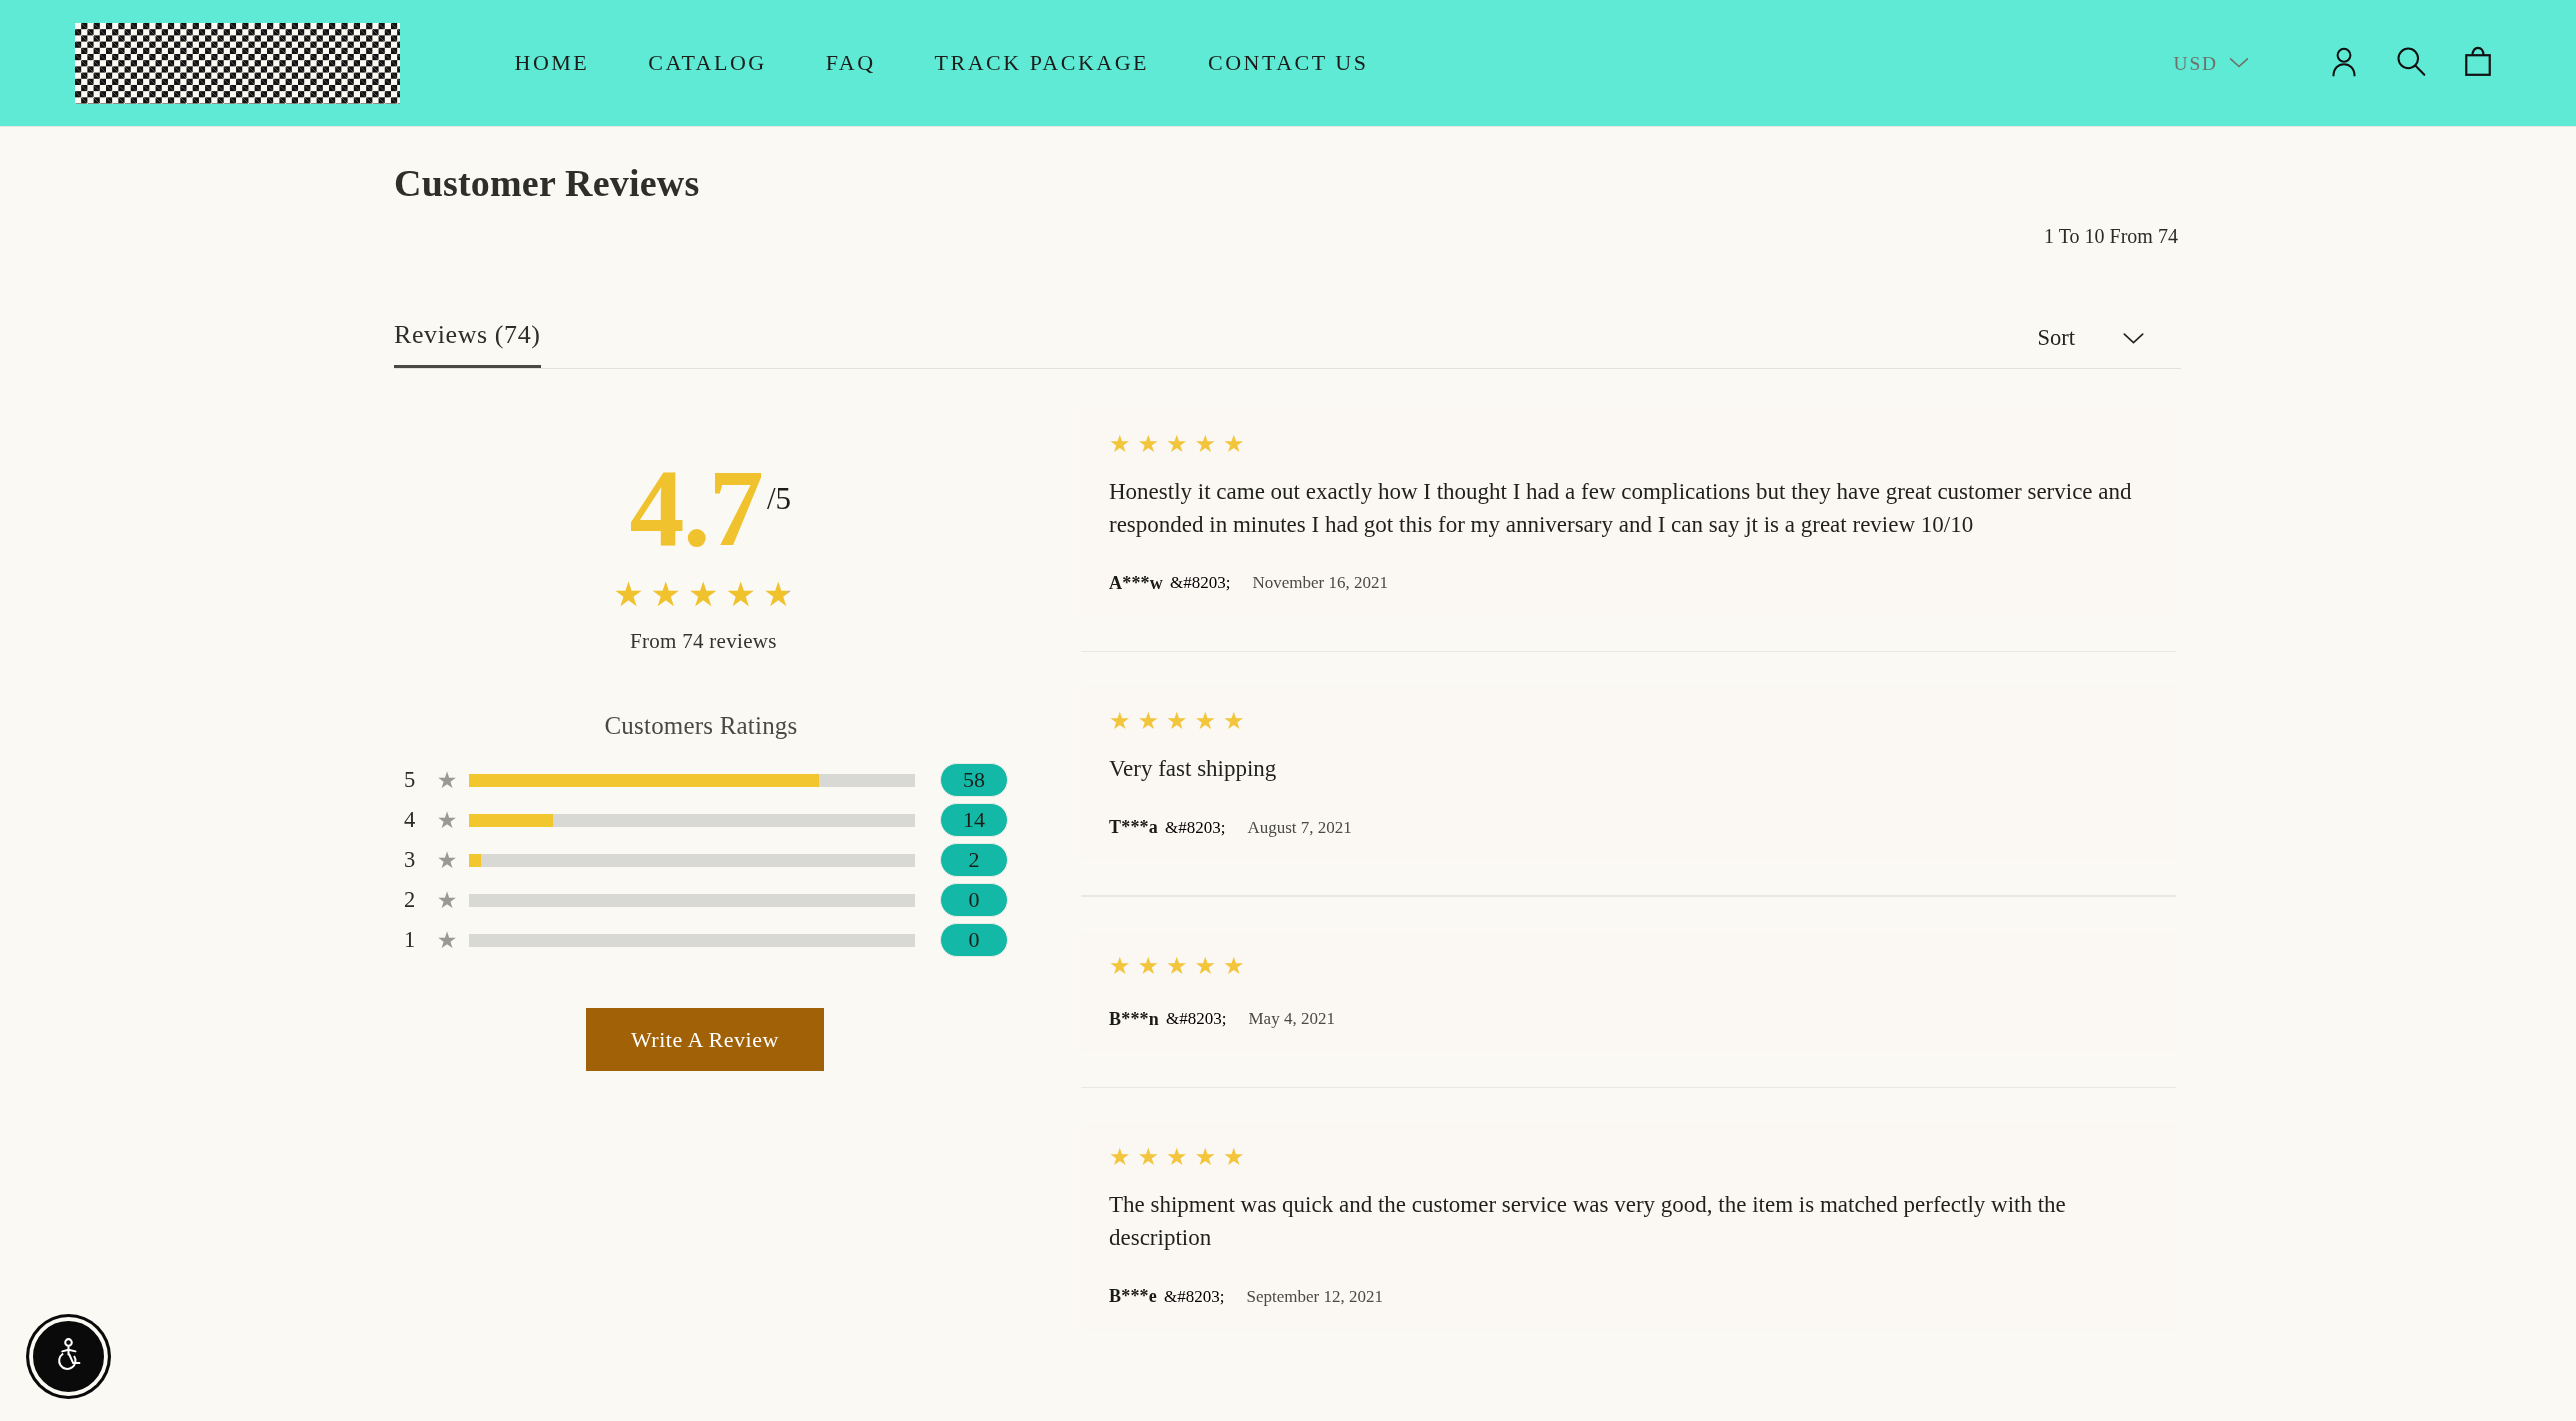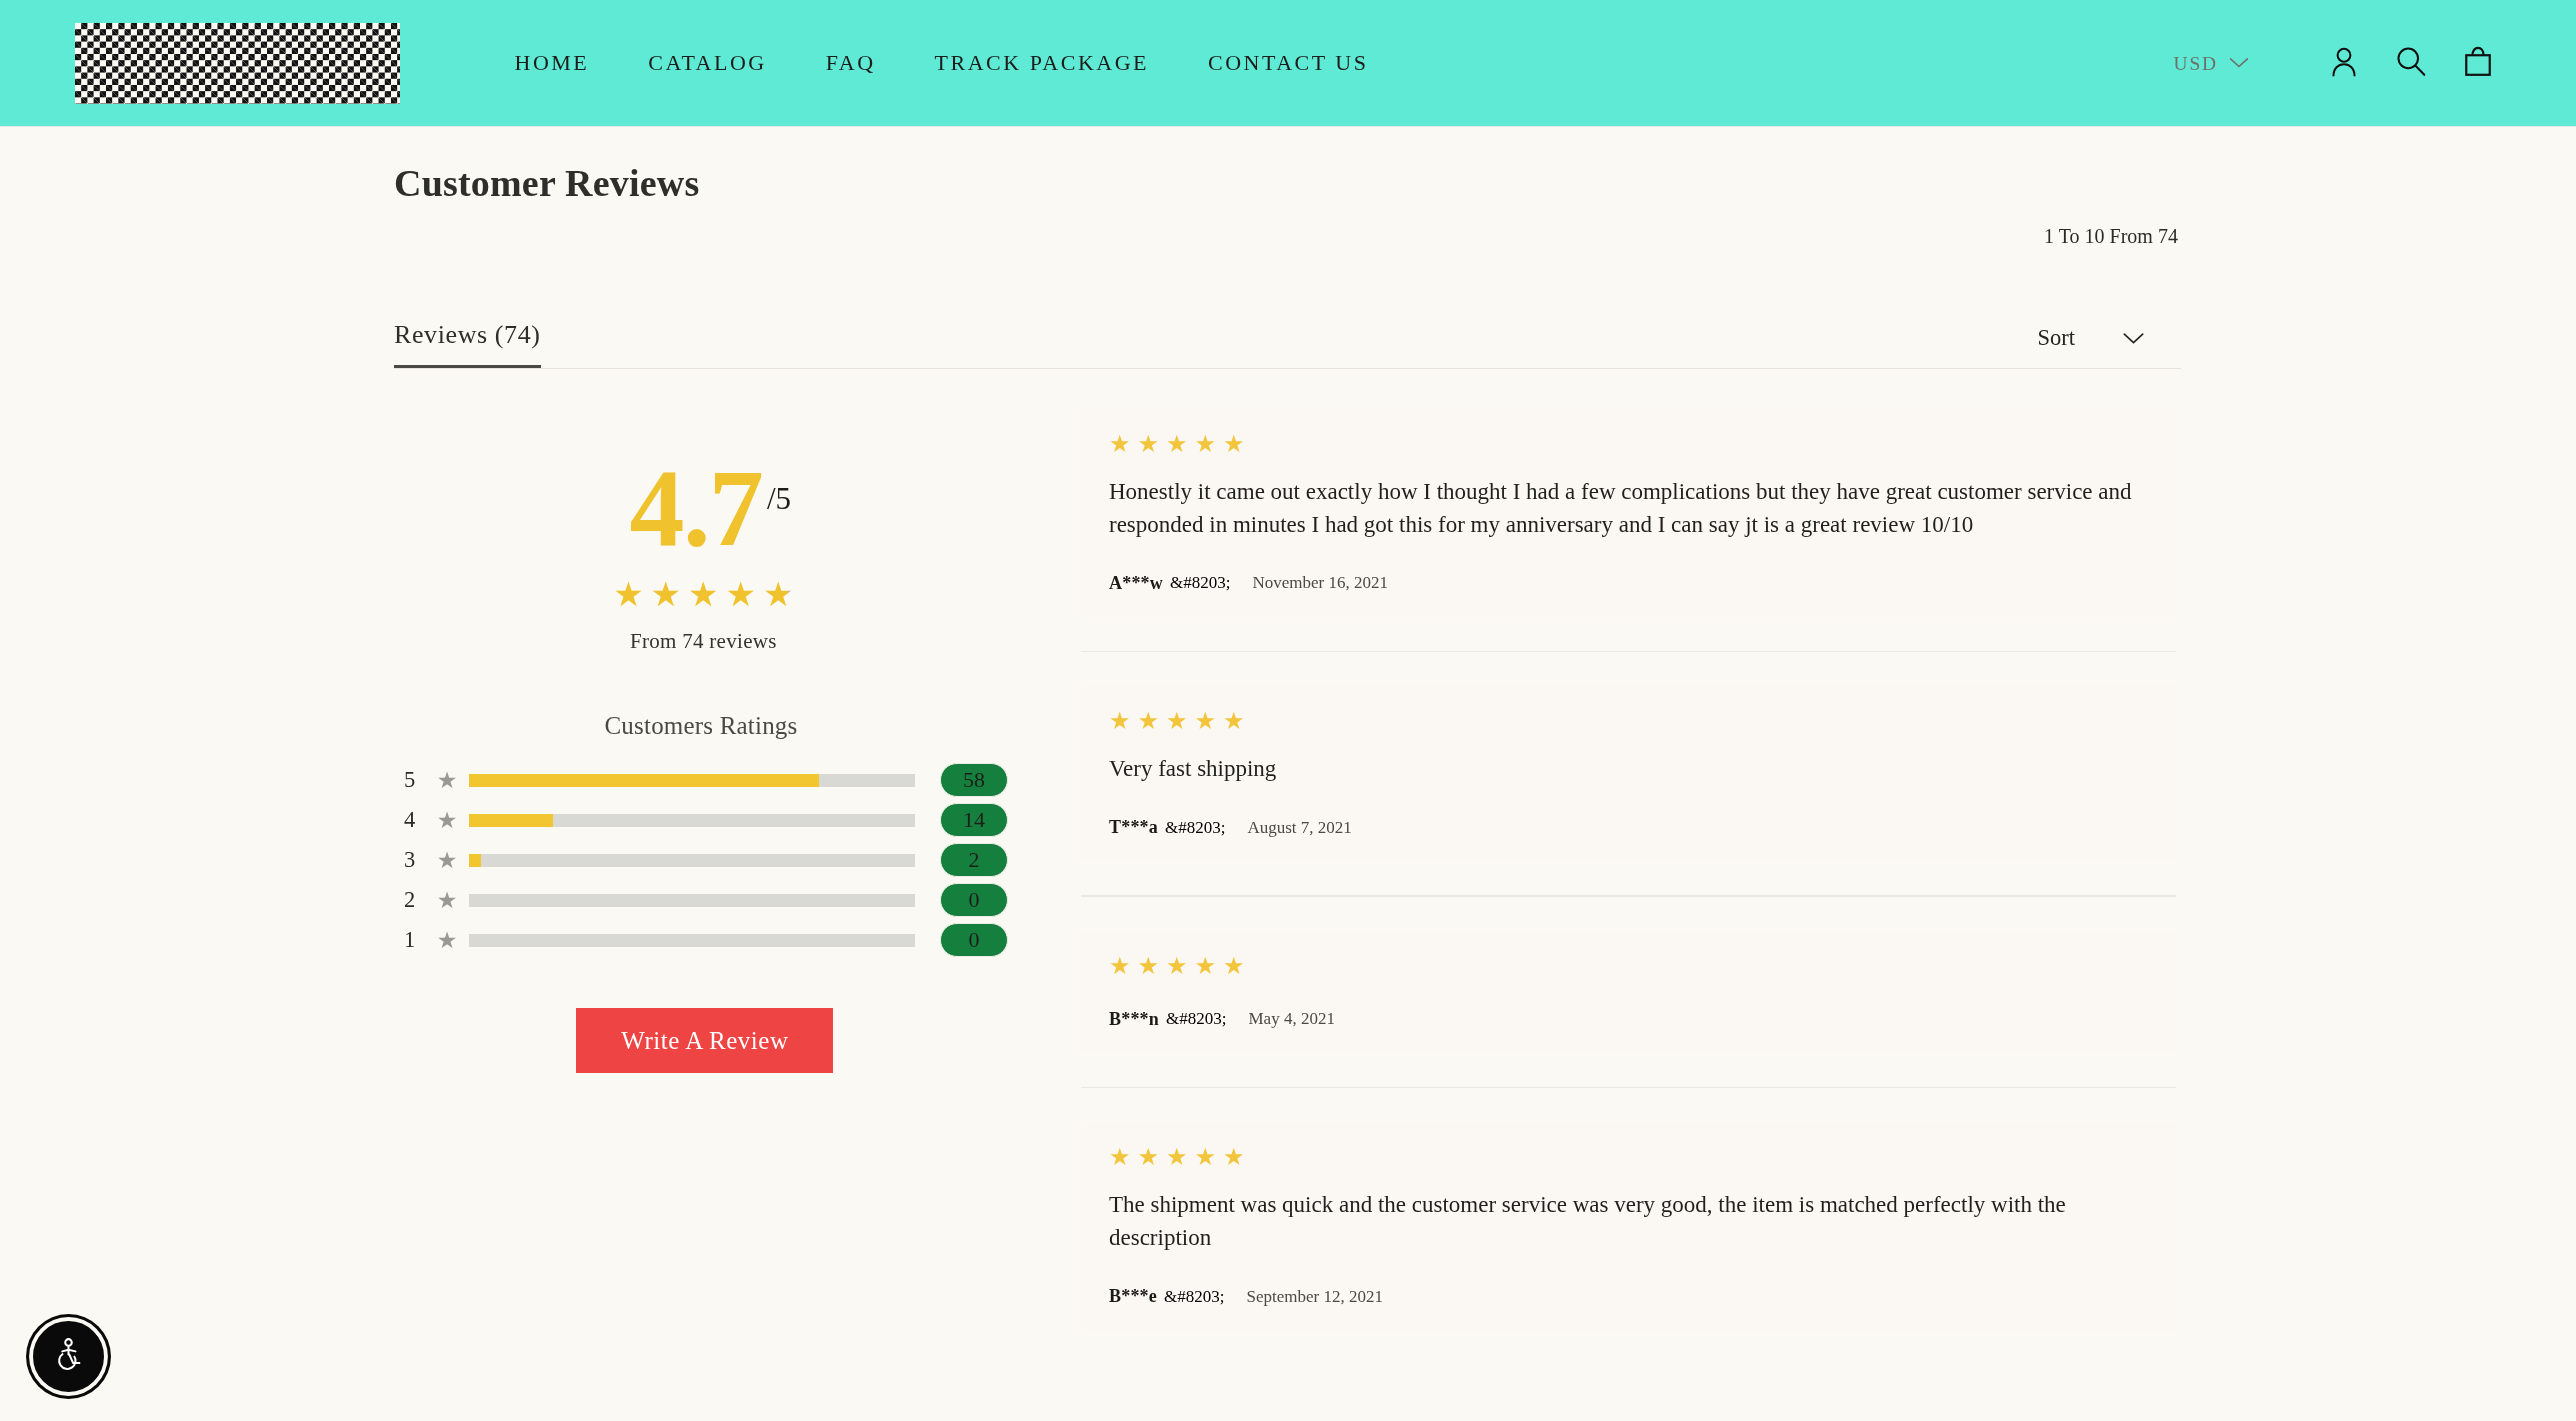--- a/index.html
+++ b/index.html
@@ -252,39 +252,39 @@
     left: 0; top: 0; bottom: 0;
     background: #F2C62E;
   }
 
   .rr-count {
     width: 68px;
     margin-left: 25px;
     height: 34px;
     border: 1.2px solid #ECEAE4;
     border-radius: 17px;
-    background: #15803d;
+    background: #14b8a6;
     display: flex;
     align-items: center;
     justify-content: center;
     font-size: 22px;
     color: #1D1D1A;
   }
 
   .write-review-wrap {
     display: flex;
     justify-content: center;
     margin-top: 48px;
     padding-left: 7.8px;
   }
 
   .write-review-btn {
-    background: #ef4444;
+    background: #a16207;
     color: #FFFFFF;
-    font-size: 25px;
+    font-size: 22px;
     letter-spacing: 0.5px;
     padding: 18.6px 45px;
     border: none;
     cursor: pointer;
     font-family: "Liberation Serif", serif;
   }
 
   
   .reviews-col {
     flex: 1;

